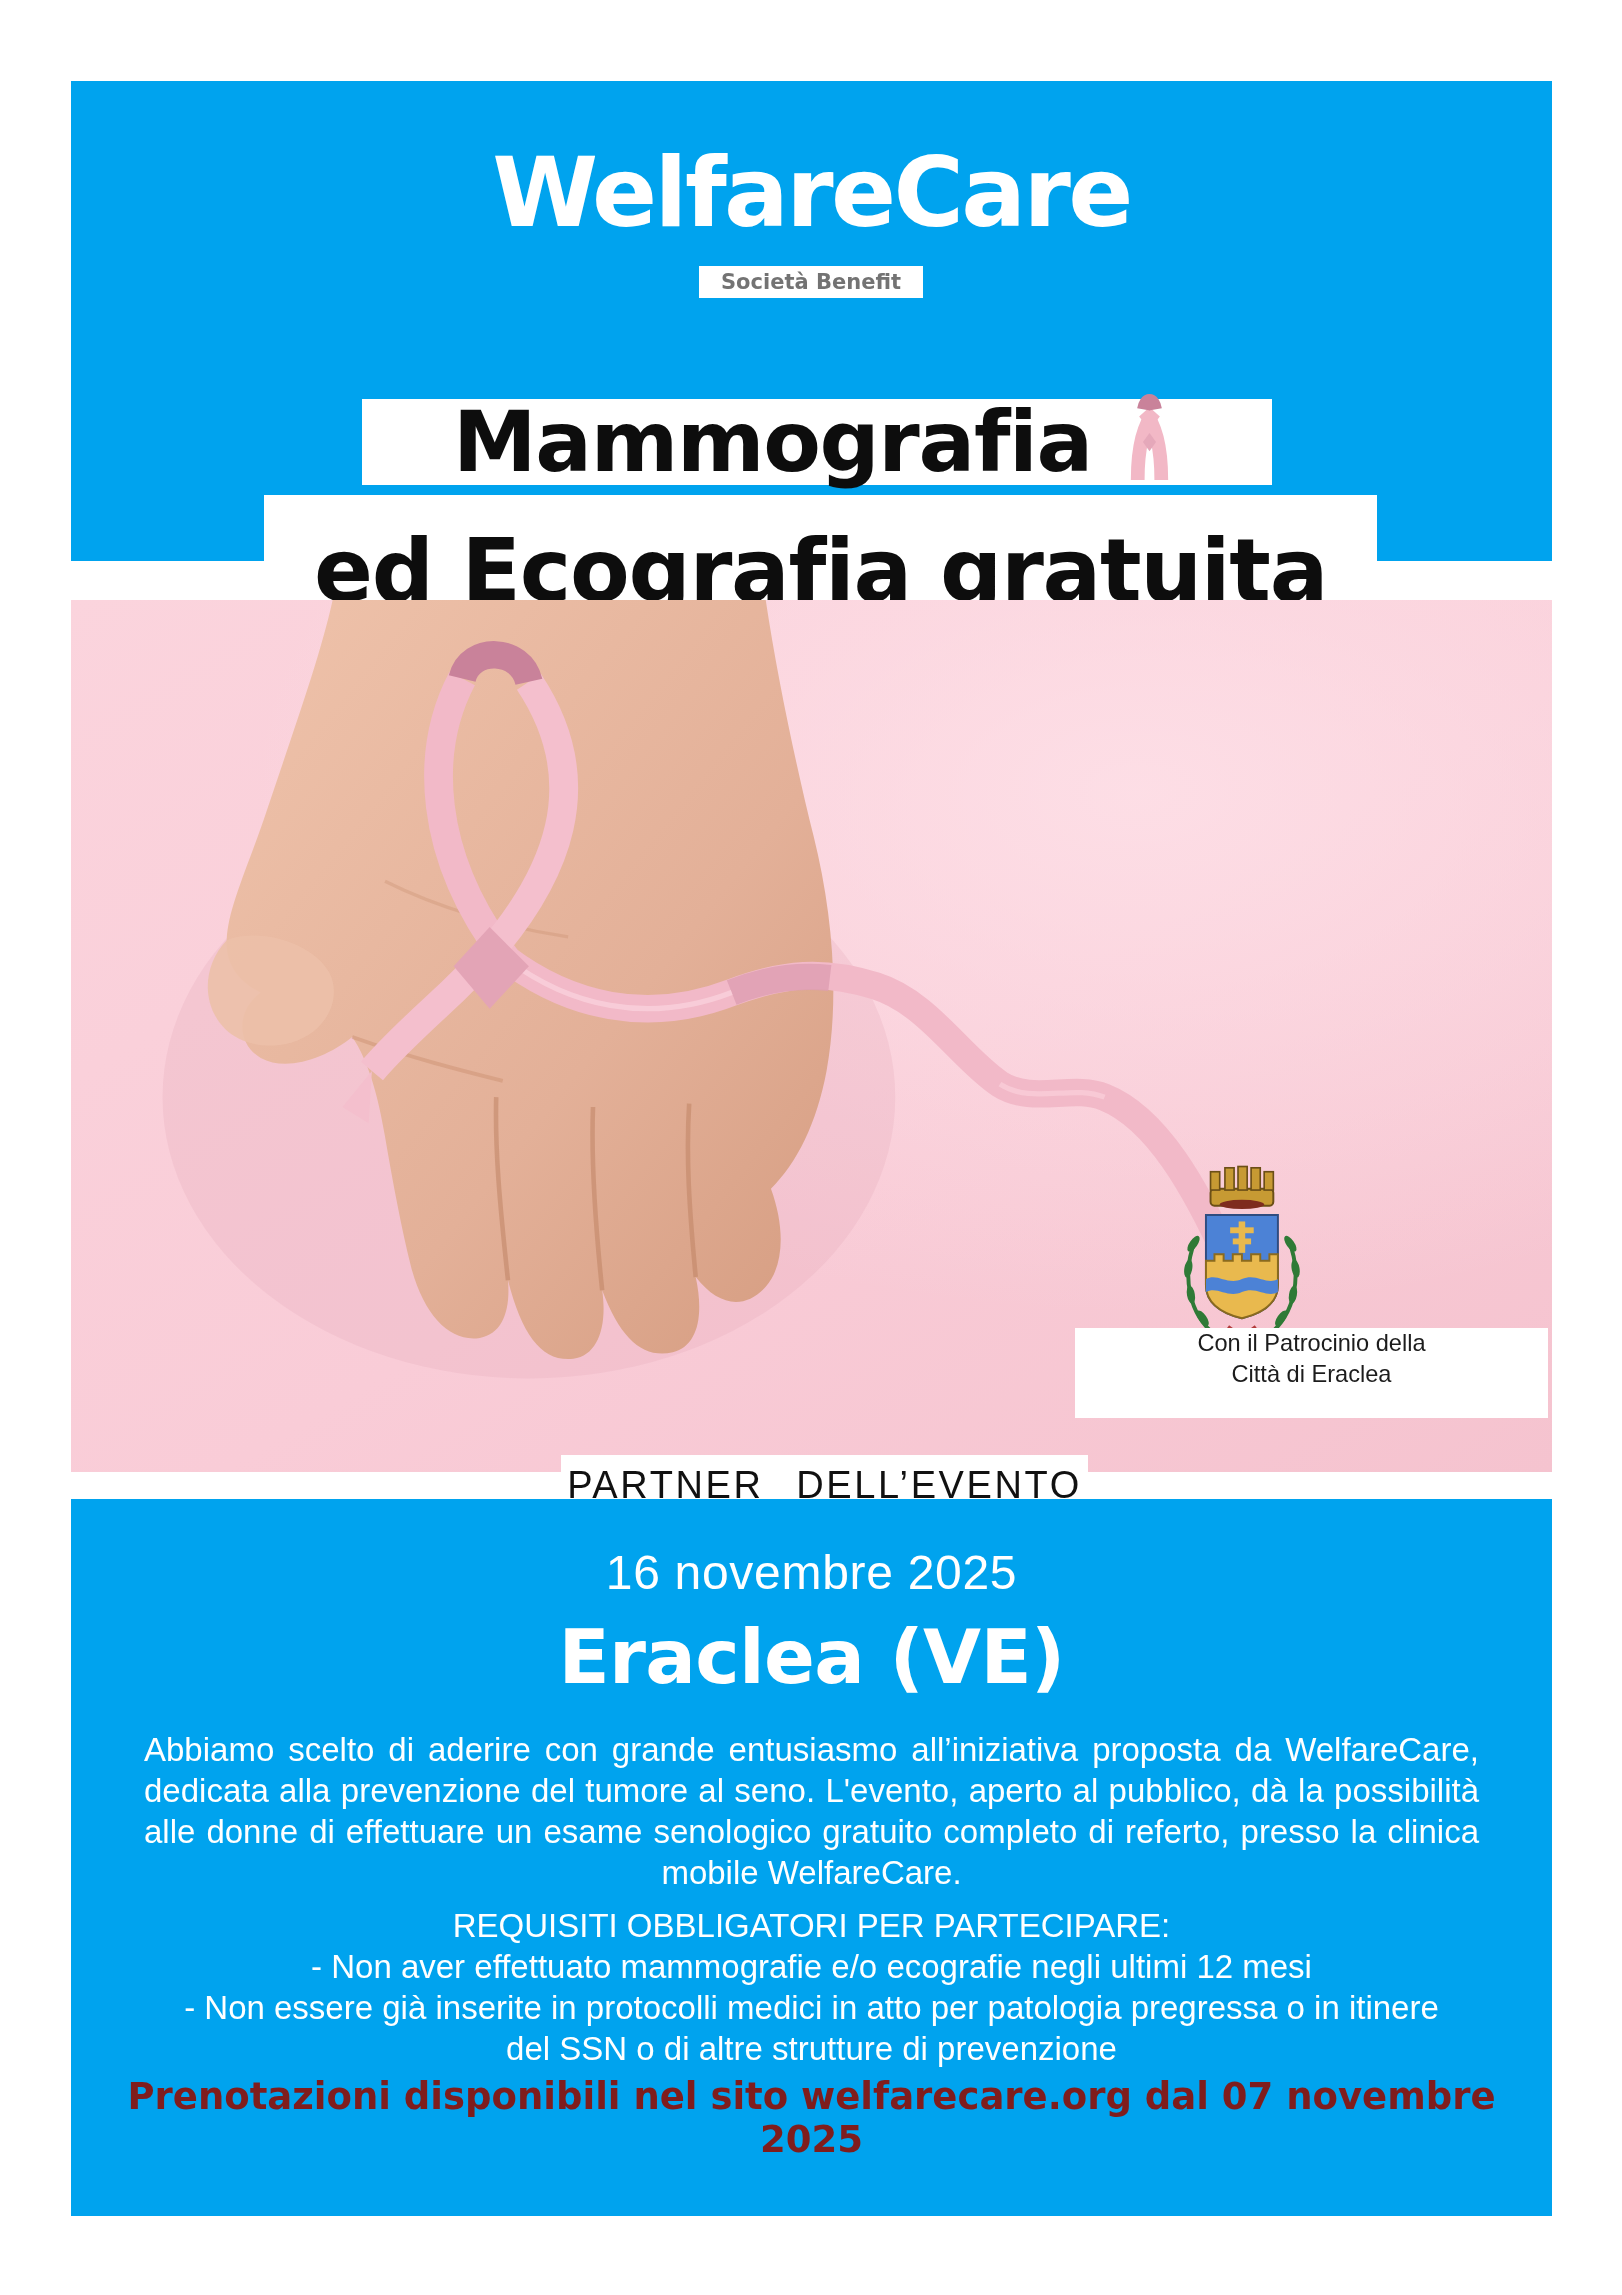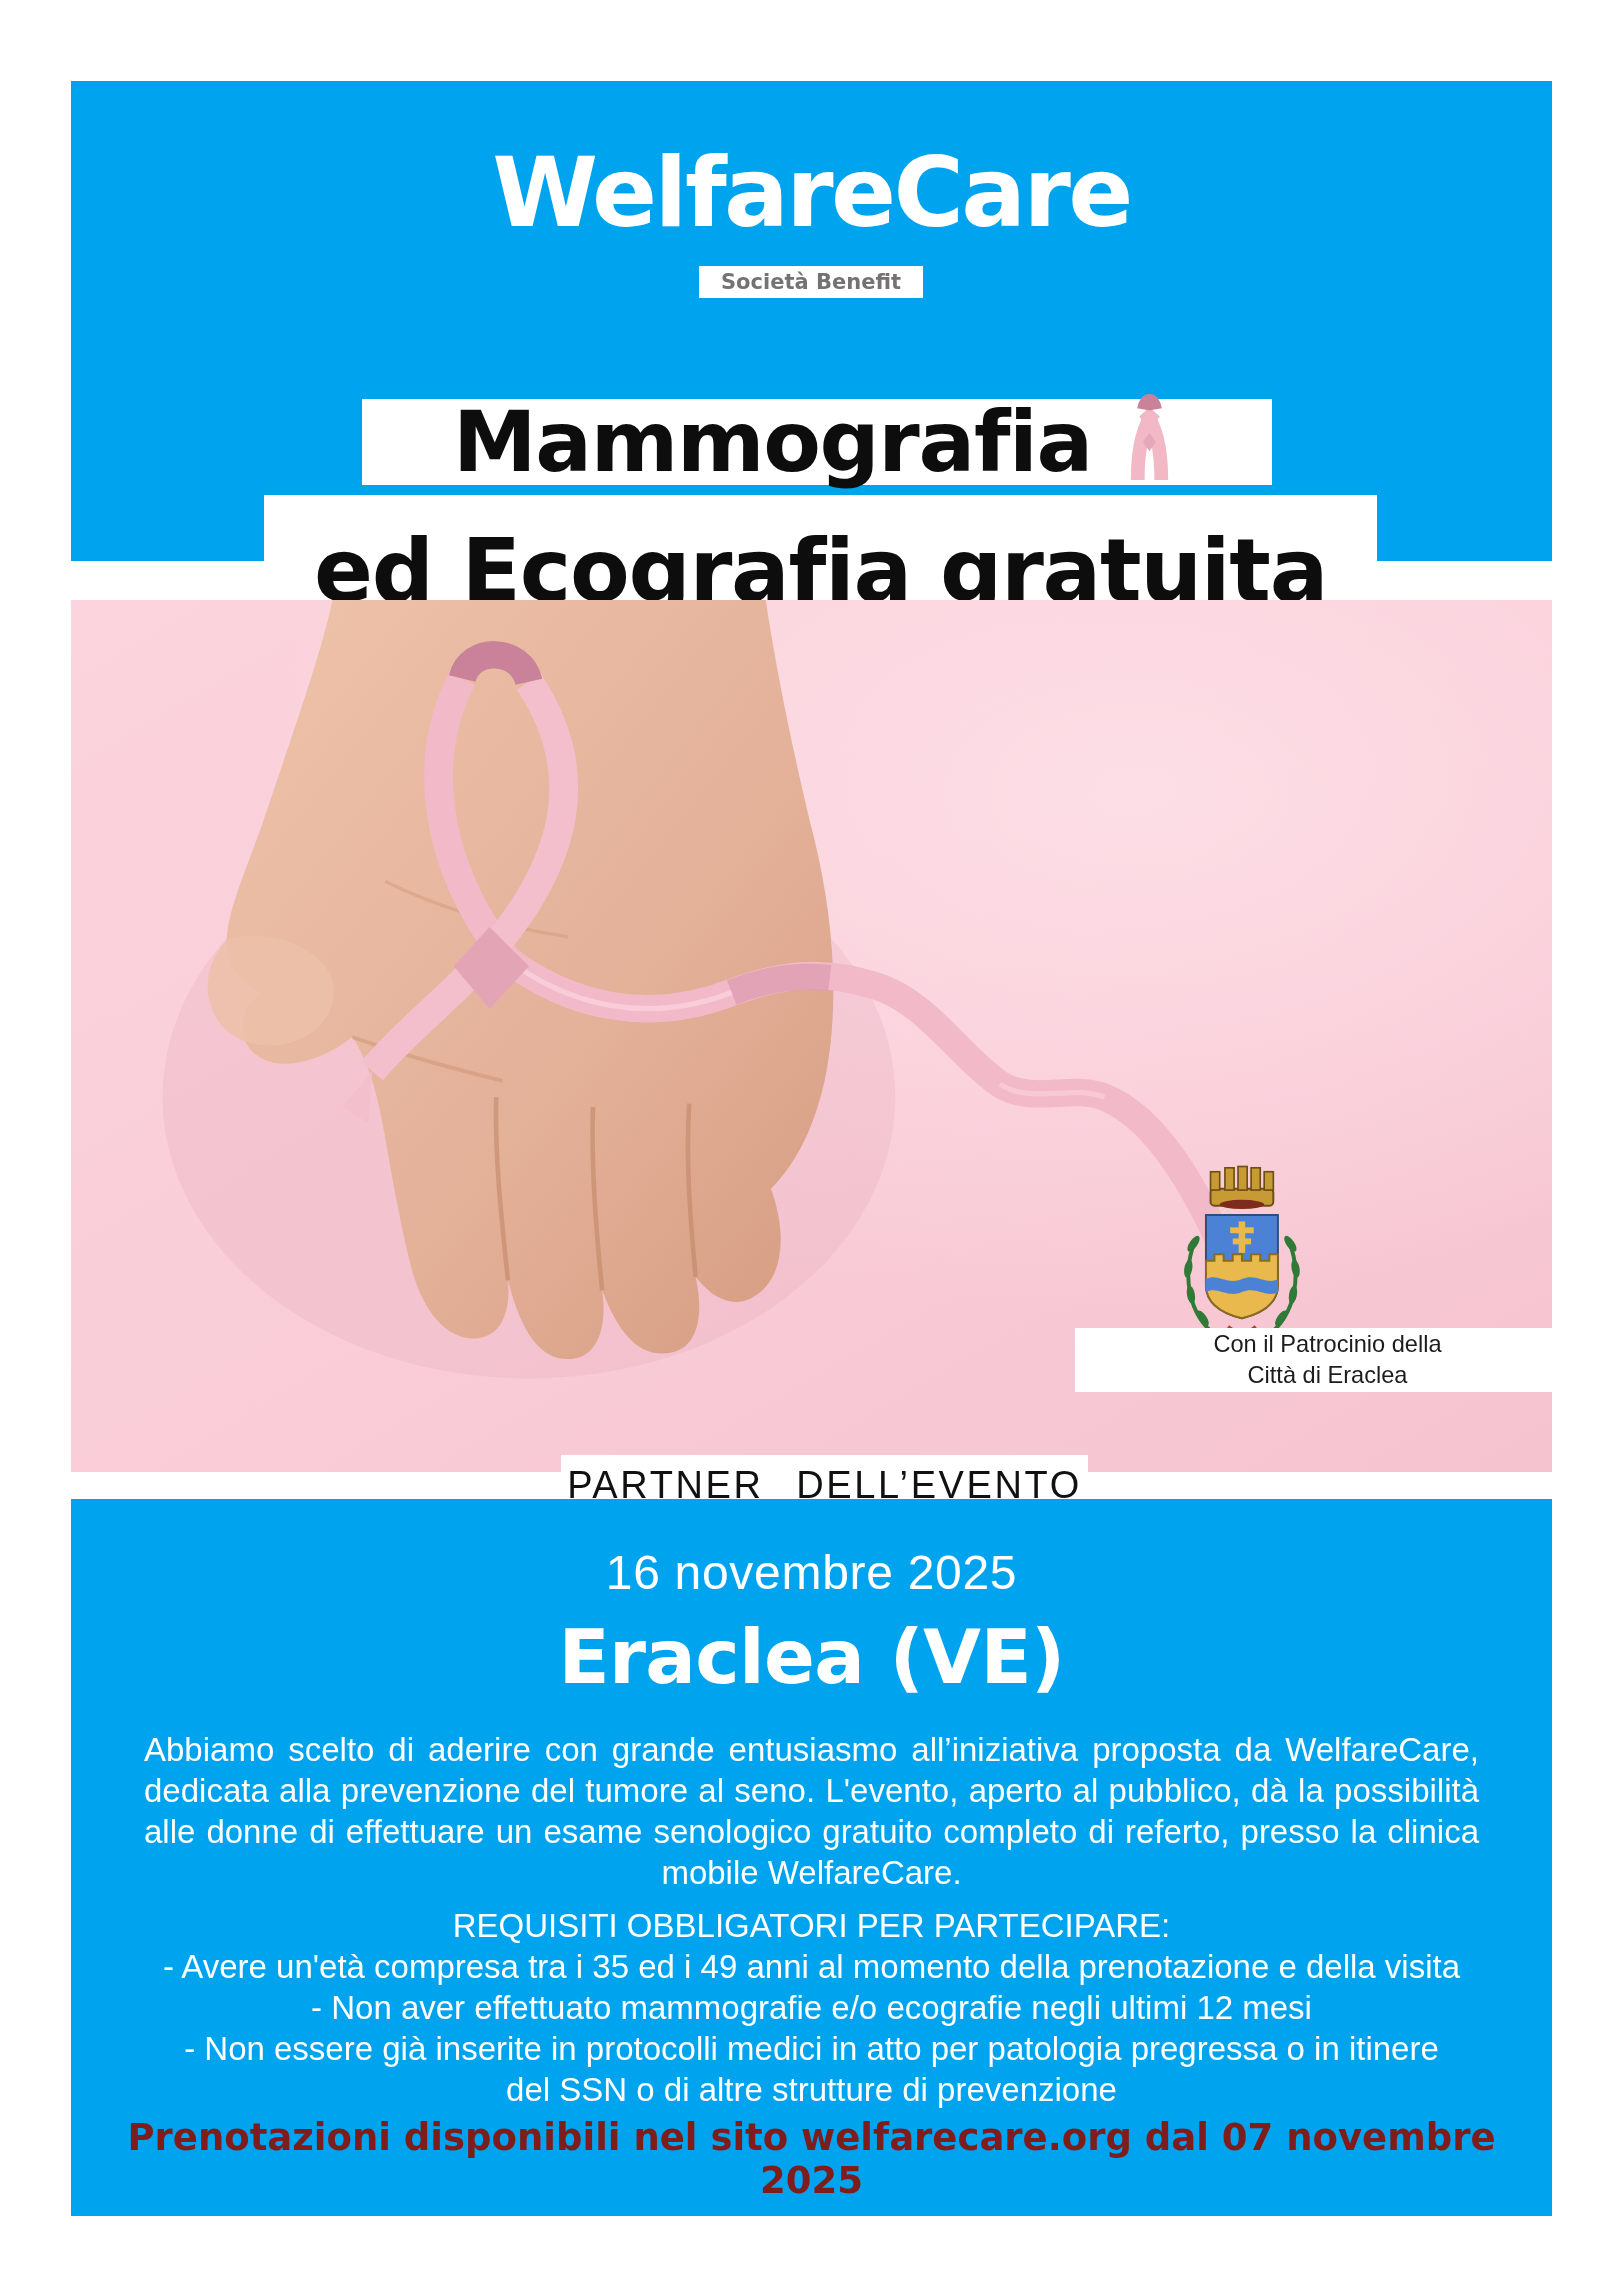--- a/index.html
+++ b/index.html
@@ -22,23 +22,23 @@
   .titlebox{background:#ffffff;display:flex;align-items:center;justify-content:center;}
   .t1{left:362px;top:399px;width:910px;height:86px;gap:26px;overflow:visible;}
   .t2{left:264px;top:495px;width:1113px;height:152px;}
   .headline{font-family:"DejaVu Sans", sans-serif;font-weight:bold;color:#0d0d0d;
             font-size:84px;letter-spacing:-1.3px;white-space:nowrap;line-height:1;}
   .t2 .headline{font-size:87px;}
   .ribbon-ico{width:63px;height:93px;margin-top:-9.2px;flex:0 0 auto;}
 
   
   .photo{left:71px;top:600px;width:1481px;height:872px;}
-  .patrocinio{left:1075px;top:1328px;width:473px;height:64px;background:#ffffff;
-              display:flex;flex-direction:column;align-items:center;justify-content:center;
-              line-height:31px;font-size:23.6px;color:#1c1c1c;padding-left:16px;}
+  .patrocinio{left:1075px;top:1328px;width:473px;height:90px;background:#ffffff;
+              display:flex;flex-direction:column;align-items:center;justify-content:flex-start;
+              line-height:31px;font-size:23.6px;color:#1c1c1c;}
 
   
   .partner{left:561px;top:1455px;width:527px;height:60px;background:#ffffff;
            display:flex;align-items:center;justify-content:center;
            font-size:38px;color:#111111;letter-spacing:2.6px;word-spacing:19.6px;}
 
   
   .bottom{left:71px;top:1499px;width:1481px;height:717px;color:#ffffff;text-align:center;}
   .date{margin-top:46px;font-size:48px;font-weight:400;line-height:55px;letter-spacing:0.7px;}
   .loc{margin-top:14.4px;font-family:"DejaVu Sans", sans-serif;font-weight:bold;
@@ -196,21 +196,20 @@
   <div class="abs partner">
     <span>PARTNER DELL’EVENTO</span>
   </div>
 
   <div class="abs blue bottom">
     <div class="date">16 novembre 2025</div>
     <div class="loc">Eraclea (VE)</div>
     <div class="para">Abbiamo scelto di aderire con grande entusiasmo all’iniziativa proposta da WelfareCare, dedicata alla prevenzione del tumore al seno. L'evento, aperto al pubblico, dà la possibilità alle donne di effettuare un esame senologico gratuito completo di referto, presso la clinica mobile WelfareCare.</div>
     <div class="reqs">
       <div>REQUISITI OBBLIGATORI PER PARTECIPARE:</div>
-      <div class="item-wrap">- Avere un'età compresa tra i 35 ed i 49 anni al momento della prenotazione e della visita</div>
       <div class="item-wrap">- Non aver effettuato mammografie e/o ecografie negli ultimi 12 mesi</div>
       <div class="item-wrap">- Non essere già inserite in protocolli medici in atto per patologia pregressa o in itinere del SSN o di altre strutture di prevenzione</div>
     </div>
     <div class="booking">Prenotazioni disponibili nel sito welfarecare.org dal 07 novembre 2025</div>
   </div>
 
 </div>
 
 
 </body></html>

